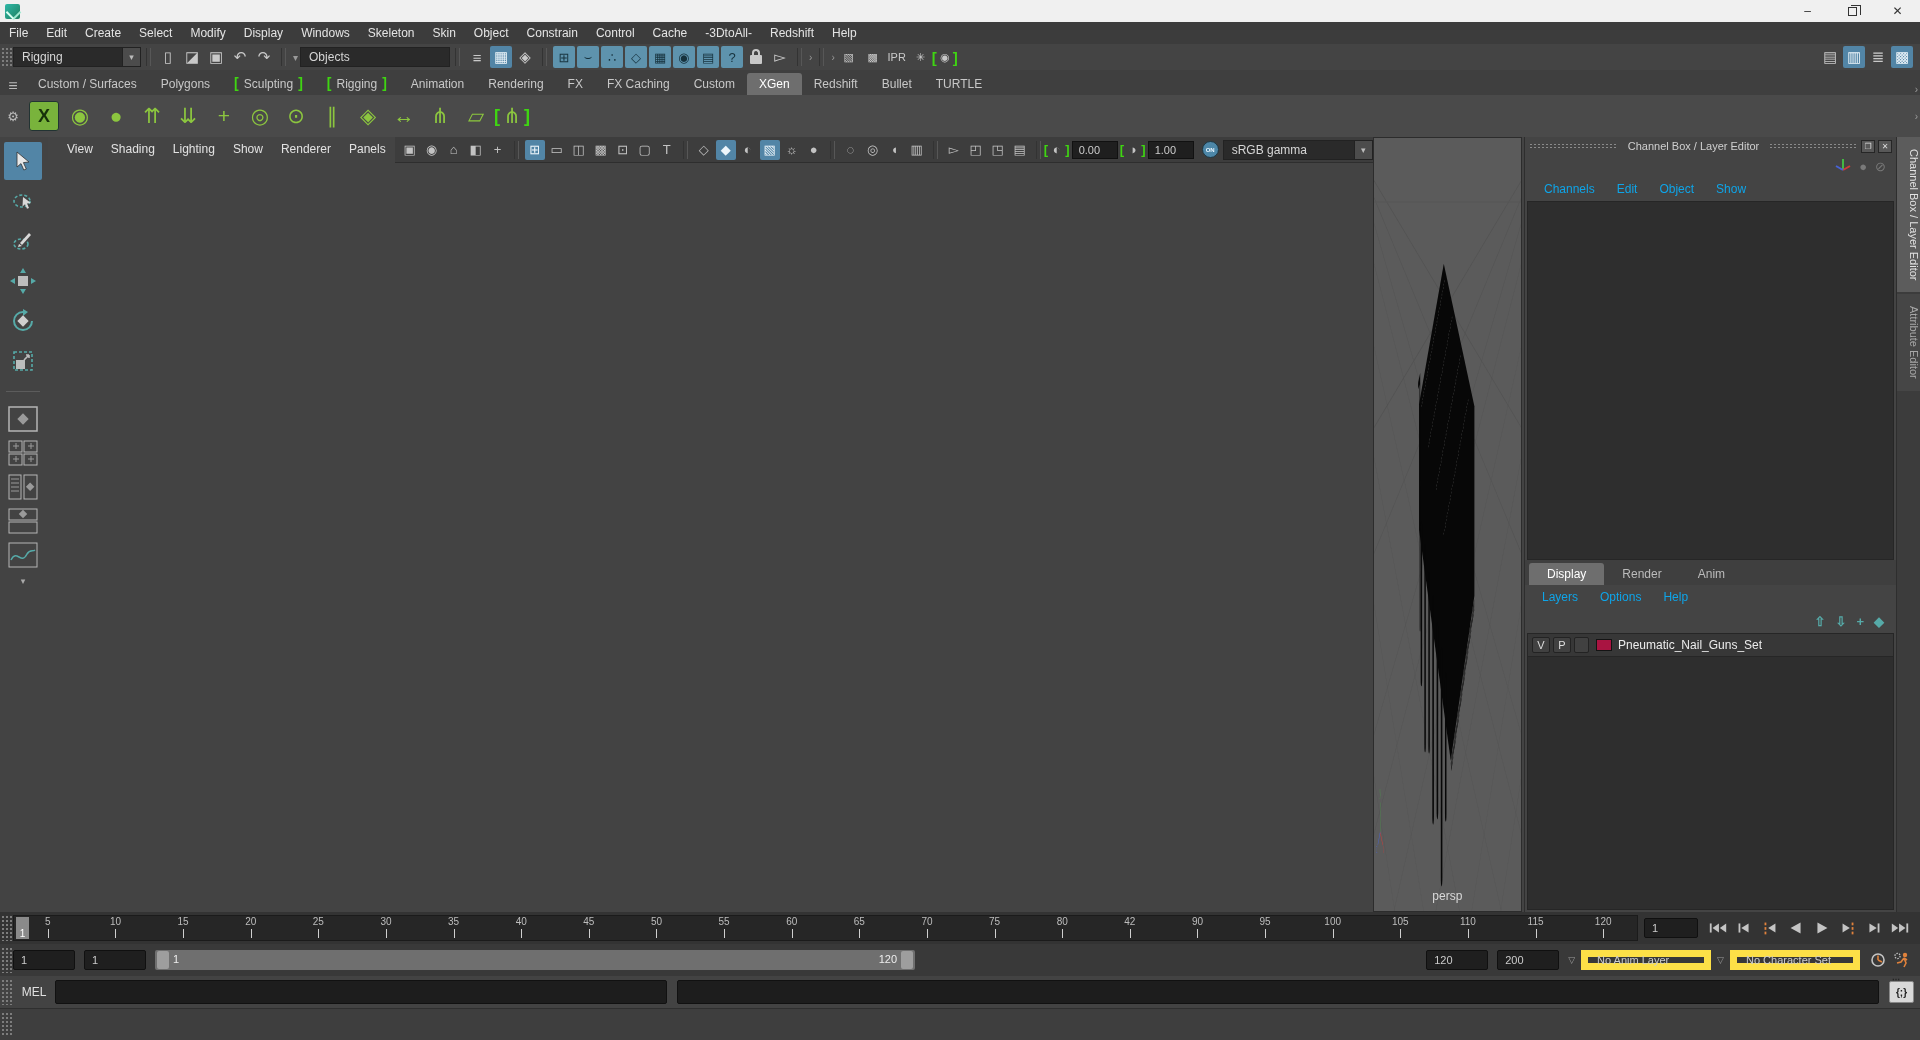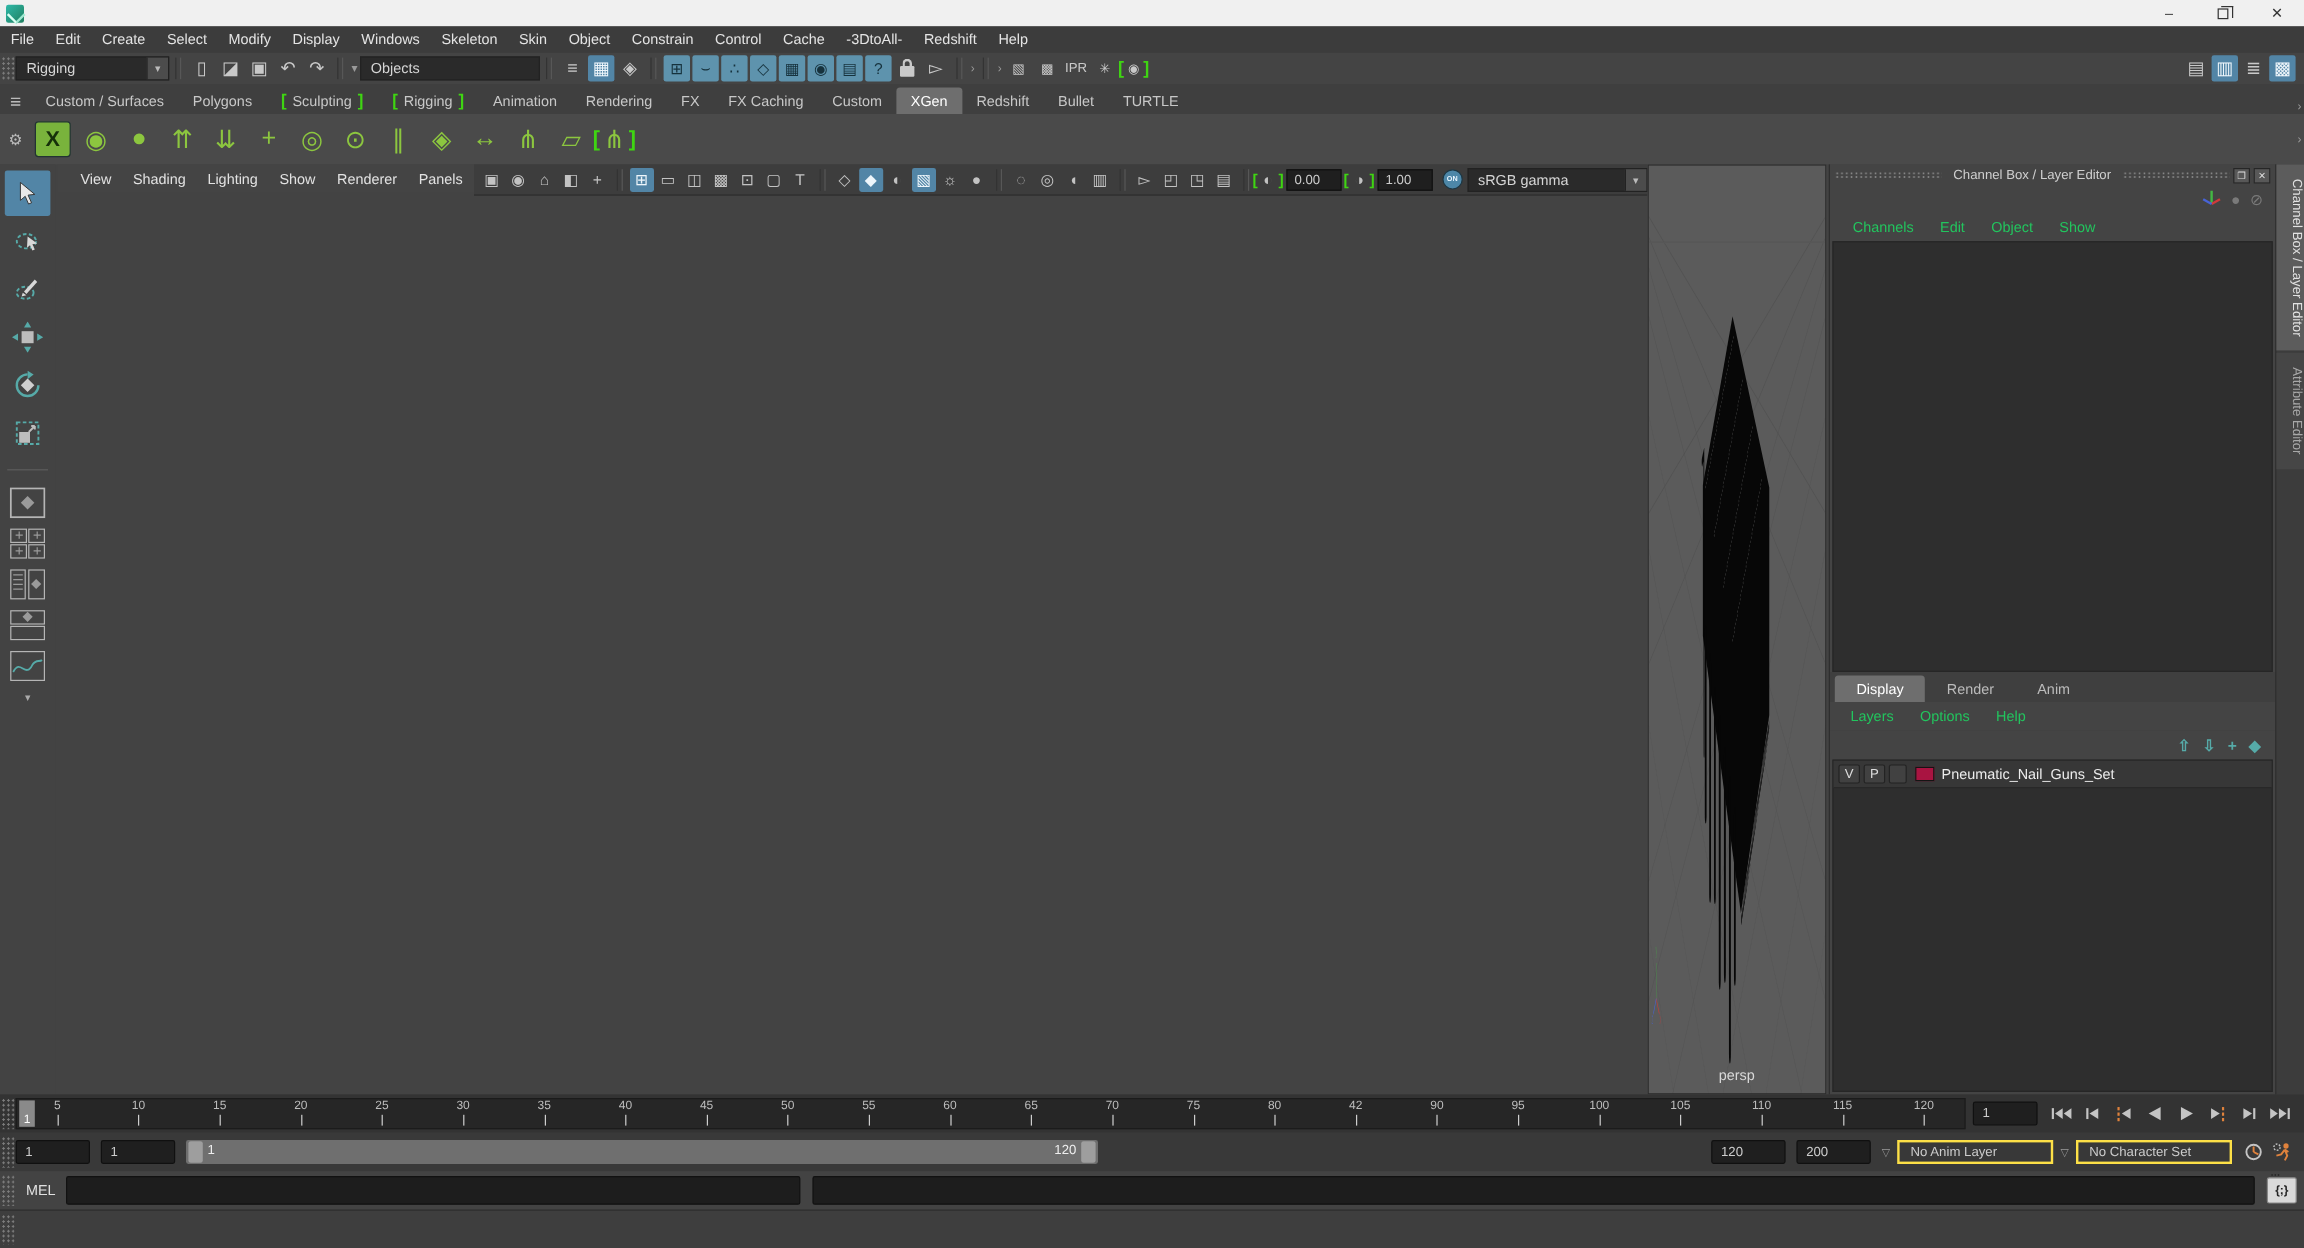--- a/index.html
+++ b/index.html
@@ -91,21 +91,21 @@
   
   #rightpanel { width:372px; background:#444; display:flex; flex-direction:column; border-left:1px solid #2e2e2e; }
   #cb-titlerow { height:18px; display:flex; align-items:center; padding:2px 4px; }
   .dots { flex:1; height:6px; background-image:radial-gradient(#8a8a8a 0.8px, transparent 1px); background-size:4px 3px; }
   #cb-title { font-size:11px; color:#cfcfcf; margin:0 10px; white-space:nowrap; }
   .mini-btn { width:14px; height:13px; background:#585858; border:1px solid #262626; color:#ddd; font-size:8px;
               display:flex; align-items:center; justify-content:center; margin-left:3px; }
   #cb-iconsrow { height:22px; display:flex; align-items:center; justify-content:flex-end; padding-right:10px; gap:8px; }
   .dimglyph { color:#7a7a7a; font-size:13px; }
   #cb-menus { height:24px; display:flex; align-items:center; font-size:12px; padding-left:8px; }
-  .cbmenu { padding:3px 11px; color:#22c55e; }
+  .cbmenu { padding:3px 11px; color:#0ea5e9; }
   #cb-empty { flex:1; background:#2e2e2e; margin:0 2px; border:1px solid #262626; }
 
   #layer-editor { height:352px; display:flex; flex-direction:column; }
   #le-tabs { height:25px; display:flex; align-items:flex-end; background:#3f3f3f; padding-left:4px; }
   .letab { padding:4px 18px; font-size:12px; color:#bbb; }
   .letab.active { background:#6e6e6e; color:#fff; border-radius:3px 3px 0 0; }
   #le-menus { height:24px; display:flex; align-items:center; font-size:12px; padding-left:6px; background:#444; }
   #le-icons { height:24px; display:flex; align-items:center; justify-content:flex-end; gap:10px; padding-right:12px; background:#444; }
   .le-icon { color:#56aaa8; font-size:13px; font-weight:bold; }
   #le-list { flex:1; background:#2e2e2e; margin:0 2px 2px 2px; border:1px solid #262626; }
@@ -138,21 +138,21 @@
 
   
   #rangeslider { top:944px; height:32px; background:#393939; }
   .rfield { width:62px; margin-right:9px; }
   #rangebar { width:760px; height:20px; background:#6f6f6f; border-radius:2px; position:relative; margin-right:10px; }
   .rhandle { position:absolute; top:1px; bottom:1px; width:12px; background:#9e9e9e; border-radius:2px; }
   .rhandle.left { left:2px; } .rhandle.right { right:2px; }
   #rb-start { position:absolute; left:18px; top:3px; font-size:11px; color:#eee; }
   #rb-end { position:absolute; right:18px; top:3px; font-size:11px; color:#eee; }
   .ddsmall { color:#9a9a9a; font-size:9px; margin:0 6px 0 0; }
-  .ddwide { background:#383838; border:2px solid #fde047; height:20px; display:flex; align-items:center;
+  .ddwide { background:#383838; border:7px solid #fde047; height:20px; display:flex; align-items:center;
             padding:0 9px; font-size:11px; color:#ccc; margin-right:6px; }
 
   
   #commandline { top:976px; height:32px; background:#434343; }
   #mel-label { width:42px; text-align:center; font-size:12px; color:#e0e0e0; }
   .cmdinput { height:24px; background:#1d1d1d; border:1px solid #111; border-radius:2px; }
   #cmd1 { width:612px; margin-right:10px; }
   #cmd2 { flex:1; margin-right:10px; }
   #script-editor-btn { width:25px; height:22px; background:#d9d9d9; border-radius:2px; color:#222; font-size:10px;
                        font-weight:bold; display:flex; align-items:center; justify-content:center; margin-right:6px;

